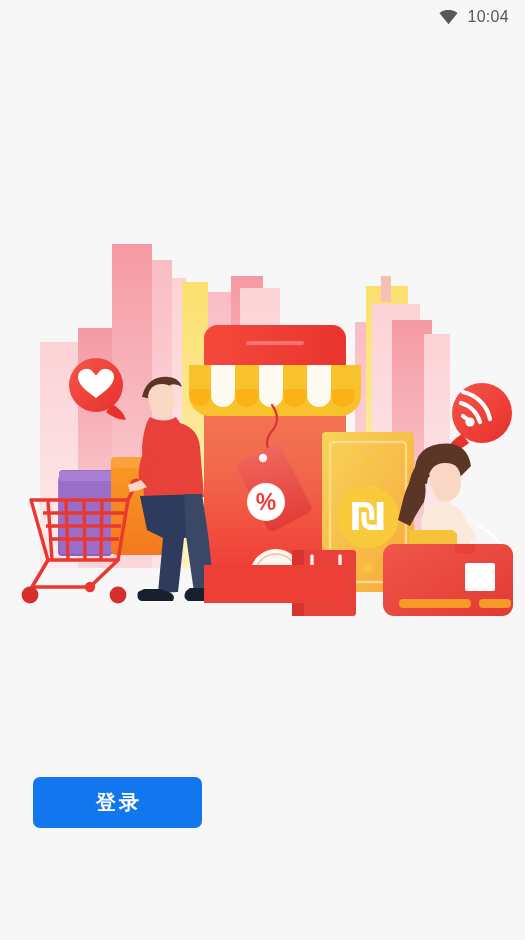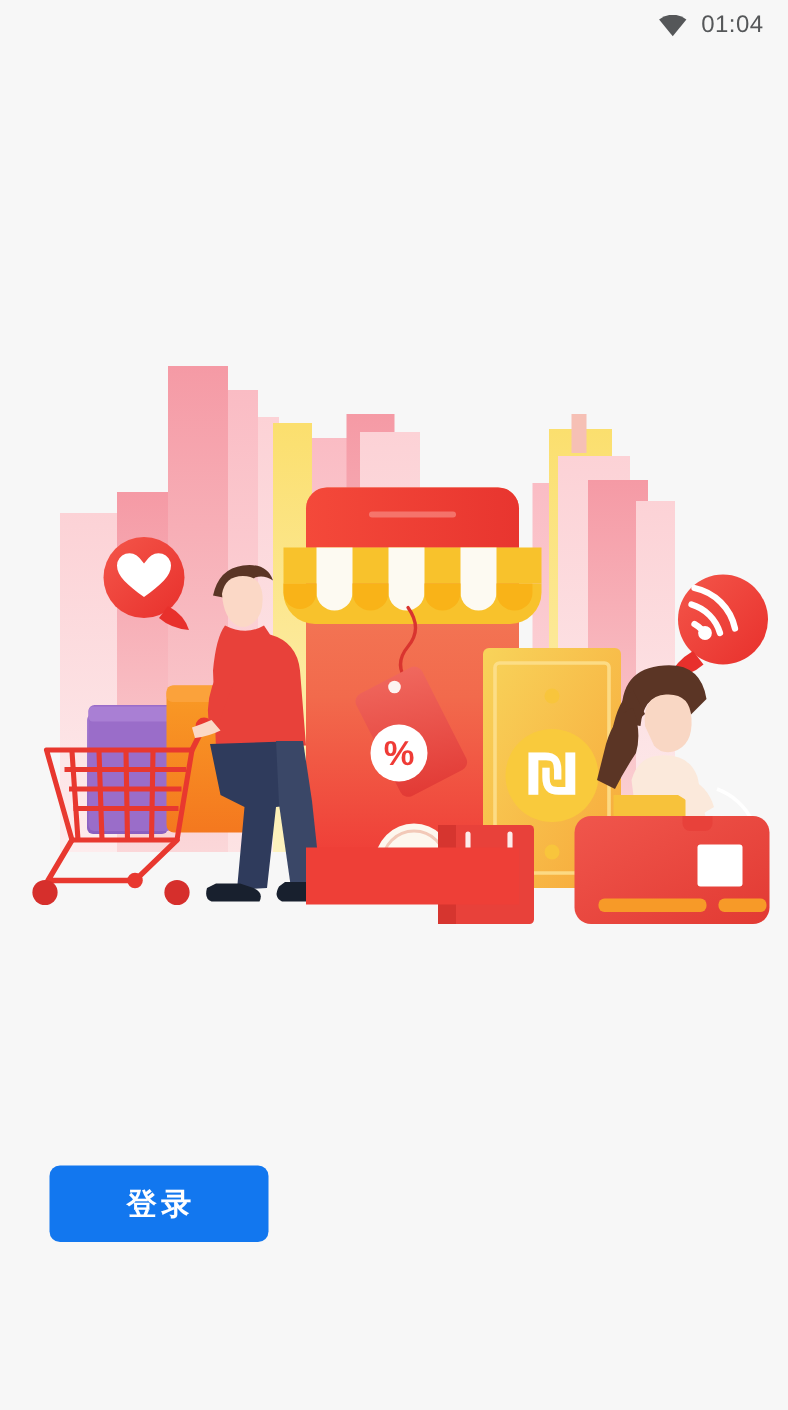--- a/index.html
+++ b/index.html
@@ -70,21 +70,21 @@
 
   .actions {
     flex: 0 0 auto;
     display: flex;
     justify-content: space-between;
     padding: 0 33px;
     box-sizing: border-box;
     margin-bottom: 112px;
   }
   .btn {
-    width: 146px;
+    width: 169px;
     height: 51px;
     border: none;
     border-radius: 7px;
     color: #ffffff;
     font-size: 20px;
     font-weight: 700;
     letter-spacing: 3px;
     text-indent: 3px;
     cursor: pointer;
     font-family: "Liberation Sans", "DejaVu Sans", sans-serif;
@@ -99,21 +99,21 @@
 </head>
 <body>
 
 <div class="screen">
 
   <div class="status-bar">
     <div class="status-right">
       <svg class="wifi-icon" viewBox="0 0 19 15">
         <path d="M9.5 14.2 L0.4 3.0 A14.6 14.6 0 0 1 18.6 3.0 Z" fill="#555759"></path>
       </svg>
-      <span class="status-clock">01:04</span>
+      <span class="status-clock">10:04</span>
     </div>
   </div>
 
   <div class="hero">
     <svg class="hero-svg" viewBox="0 0 525 386">
       <defs>
         <linearGradient id="gBldPink" x1="0" y1="0" x2="0" y2="1">
           <stop offset="0%" stop-color="#f59aa5"></stop>
           <stop offset="100%" stop-color="#fbd7d9"></stop>
         </linearGradient>

